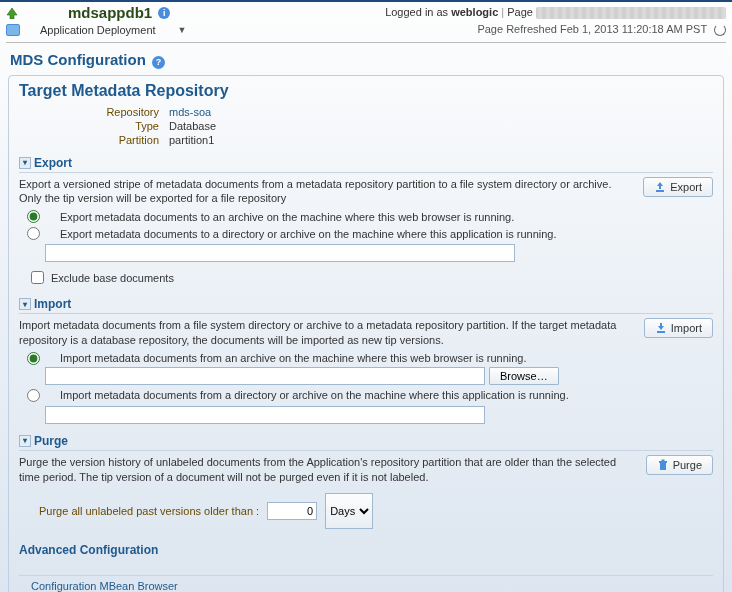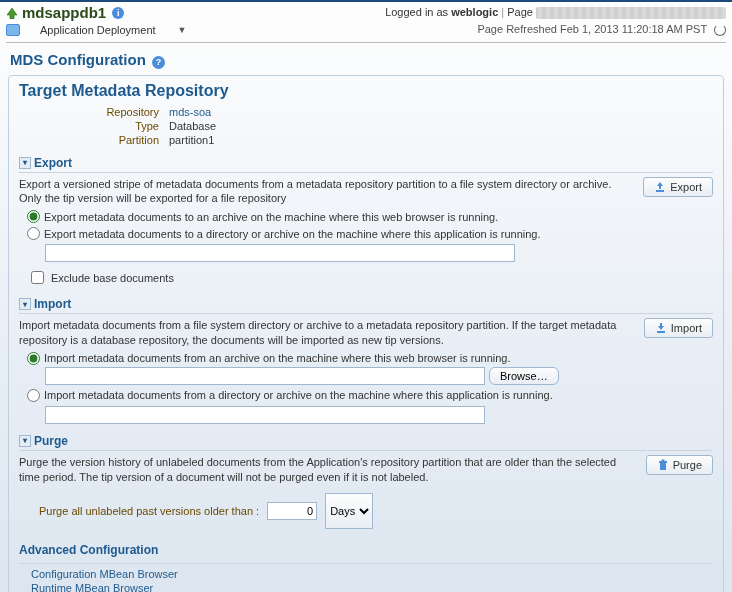--- a/index.html
+++ b/index.html
@@ -16,21 +16,21 @@
   .topbar {
     border-top: 2px solid #1e4a7b;
     padding: 2px 6px 0 6px;
   }
   .topbar-row1 {
     display: flex;
     align-items: center;
     justify-content: space-between;
   }
   .topbar-left { display: flex; align-items: center; gap: 4px; }
-  .app-title { font-size: 15px; font-weight: bold; color: #2b4a1a; }
+  .app-title { font-size: 15px; font-weight: bold; color: #2b4a1a; margin-left: 46px; }
   .info-icon {
     display:inline-flex; width:12px; height:12px; border-radius:50%;
     background:#4a8edb; color:#fff; font-size:9px; font-weight:bold;
     align-items:center; justify-content:center; margin-left:2px;
   }
   .topbar-right { font-size:11px; color:#333; }
   .host-blur {
     display:inline-block; width:190px; height:12px;
     background: repeating-linear-gradient(90deg,#ccc,#ddd 4px,#ccc 8px);
     border-radius:2px; vertical-align:middle; filter: blur(0.6px);
@@ -92,32 +92,32 @@
   .sub-body { display:flex; align-items:flex-start; gap:8px; }
   .sub-text { flex:1; color:#333; line-height:1.35; }
   .action-btn {
     background:linear-gradient(#fdfdfd,#e8eef4);
     border:1px solid #9fb8d0; border-radius:3px;
     padding:3px 10px; font-size:11px; color:#333;
     display:inline-flex; align-items:center; gap:4px;
     cursor:pointer; white-space:nowrap;
   }
   .btn-icon { width:12px; height:12px; }
-  .radio-row { display:flex; align-items:center; gap:4px; margin:4px 0 2px 8px; }
+  .radio-row { display:flex; align-items:center; gap:20px; margin:4px 0 2px 8px; }
   .radio-row input[type=radio] { accent-color:#2a7a2a; margin:0; }
   .text-input {
     width:470px; height:18px; border:1px solid #9fb8d0;
     background:#fff; padding:1px 3px; font-size:11px;
     margin-left:26px; margin-top:2px;
   }
   .text-input.narrow { width:440px; }
   .chk-row { display:flex; align-items:center; gap:4px; margin:6px 0 0 8px; }
   .browse-btn {
     background:linear-gradient(#fdfdfd,#e8eef4);
-    border:1px solid #9fb8d0; border-radius:6px;
+    border:1px solid #9fb8d0; border-radius:1px;
     padding:2px 10px; font-size:11px; cursor:pointer;
     margin-left:4px;
   }
   .import-file-row { display:flex; align-items:center; margin-left:26px; margin-top:2px; }
   .import-file-row input[type=text] {
     width:440px; height:18px; border:1px solid #9fb8d0; padding:1px 3px; font-size:11px;
   }
   .purge-row {
     display:flex; align-items:center; gap:8px; margin:8px 0 0 20px;
     color:#6b4a00;
@@ -126,21 +126,21 @@
     width:50px; height:18px; border:1px solid #9fb8d0; text-align:right;
     padding:1px 3px; font-size:11px;
   }
   .select {
     height:36px; border:1px solid #9fb8d0; font-size:11px;
     background:linear-gradient(#fdfdfd,#e8eef4);
   }
   .adv-title {
     font-size:12px; font-weight:bold; color:#1e5a8e;
     margin:14px 0 4px 0;
-    border-bottom:1px solid #c8d4e0; padding-bottom:6px;
+    border-bottom:1px solid #c8d4e0; padding-bottom:18px;
   }
   .adv-link { color:#1e5a8e; margin:2px 0 0 12px; display:block; }
   svg { display:block; }
 </style>
 </head>
 <body>
 
 <div class="topbar">
   <div class="topbar-row1">
     <div class="topbar-left">

